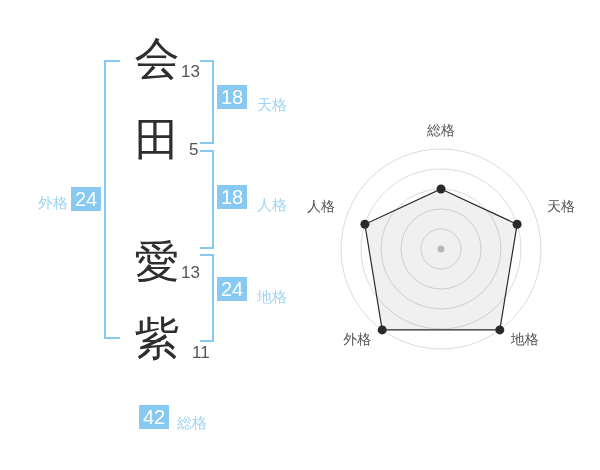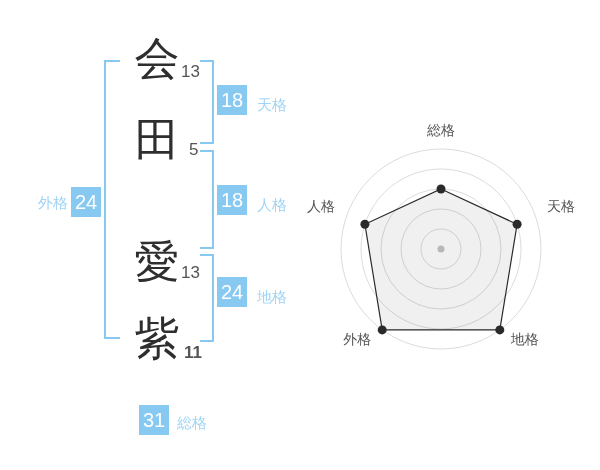--- a/index.html
+++ b/index.html
@@ -22,37 +22,37 @@
   
   .kanji{
     position:absolute;left:133px;width:48px;height:48px;line-height:48px;
     text-align:center;font-size:45px;color:var(--kanji);
   }
   .k0{top:35px;} .k1{top:116px;} .k2{top:238px;} .k3{top:315px;}
   .strokes{
     position:absolute;font-size:17px;line-height:16px;color:var(--stroke-count);
   }
   .s0{left:181px;top:64px;} .s1{left:189px;top:142px;}
-  .s2{left:181px;top:265px;} .s3{left:184px;top:345px;font-weight:bold;}
+  .s2{left:181px;top:265px;} .s3{left:192px;top:345px;}
   
   .bracket{position:absolute;border:0 solid var(--accent-blue);}
   .bracket-left{
     left:104px;top:60px;width:14px;height:275px;
     border-left-width:2px;border-top-width:2px;border-bottom-width:2px;
   }
   .bracket-right{
     left:200px;width:12px;
     border-right-width:2px;border-top-width:2px;border-bottom-width:2px;
   }
   .br-ten{top:60px;height:80px;}
   .br-jin{top:150px;height:95px;}
   .br-chi{top:254px;height:84px;}
   
   .badge{
-    position:absolute;width:30px;height:30px;background:var(--accent-blue);
+    position:absolute;width:30px;height:24px;background:var(--accent-blue);
     color:var(--badge-text);font-size:20px;display:flex;align-items:center;justify-content:center;
   }
   .badge-gaikaku{left:71px;top:187px;}
   .badge-tenkaku{left:217px;top:85px;}
   .badge-jinkaku{left:217px;top:185px;}
   .badge-chikaku{left:217px;top:277px;}
   .badge-soukaku{left:139px;top:405px;}
   .score-label{
     position:absolute;font-size:15px;line-height:15px;color:var(--label-blue);white-space:nowrap;
   }
@@ -101,21 +101,21 @@
     <span>18</span>
   </div>
   <span class="score-label lbl-jinkaku">人格</span>
 
   <div class="badge badge-chikaku">
     <span>24</span>
   </div>
   <span class="score-label lbl-chikaku">地格</span>
 
   <div class="badge badge-soukaku">
-    <span>31</span>
+    <span>42</span>
   </div>
   <span class="score-label lbl-soukaku">総格</span>
 
   <svg id="radar-svg" class="radar" width="280" height="280" viewBox="0 0 280 280">
       <circle cx="140" cy="140" r="20" fill="none" stroke="#dcdcdc" stroke-width="1"></circle>
       <circle cx="140" cy="140" r="40" fill="none" stroke="#dcdcdc" stroke-width="1"></circle>
       <circle cx="140" cy="140" r="60" fill="none" stroke="#dcdcdc" stroke-width="1"></circle>
       <circle cx="140" cy="140" r="80" fill="none" stroke="#dcdcdc" stroke-width="1"></circle>
       <circle cx="140" cy="140" r="100" fill="none" stroke="#dcdcdc" stroke-width="1"></circle>
       <circle cx="140" cy="140" r="3.5" fill="#c4c4c4"></circle>

